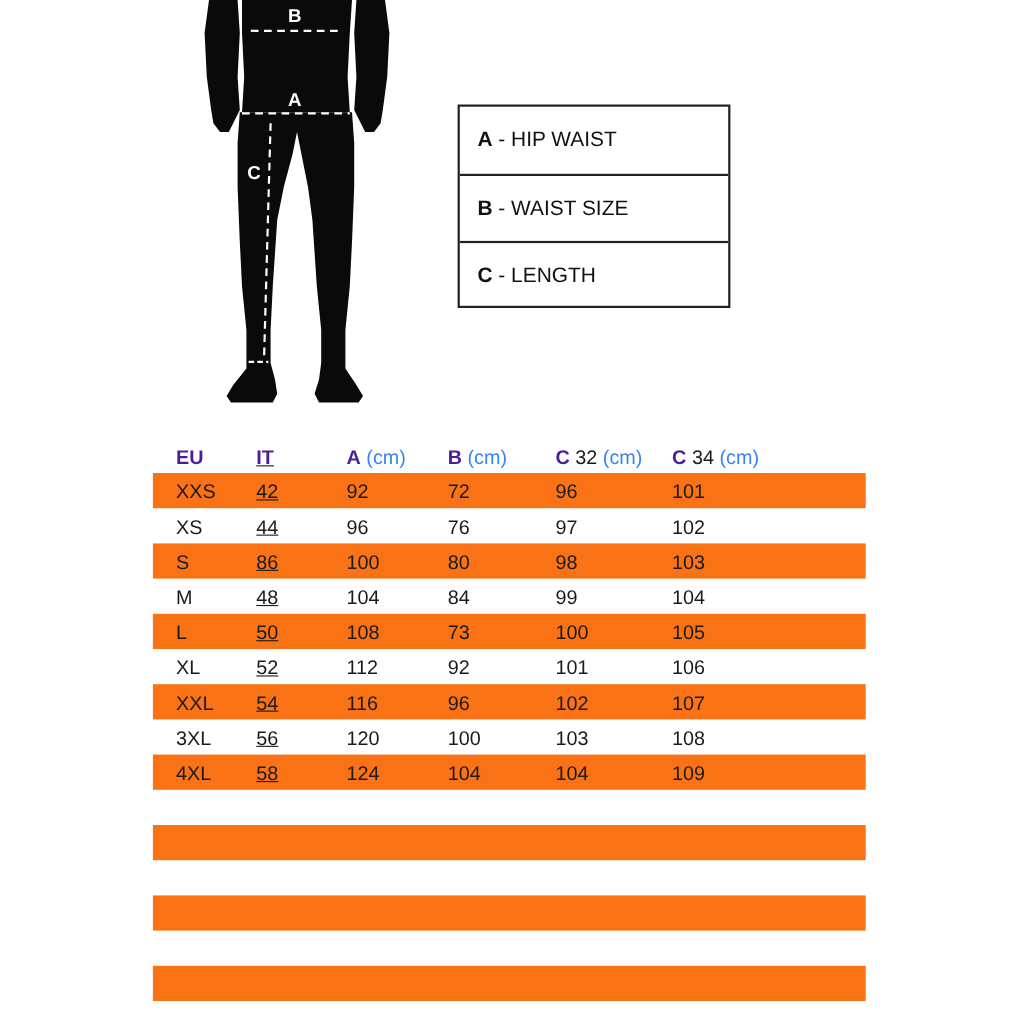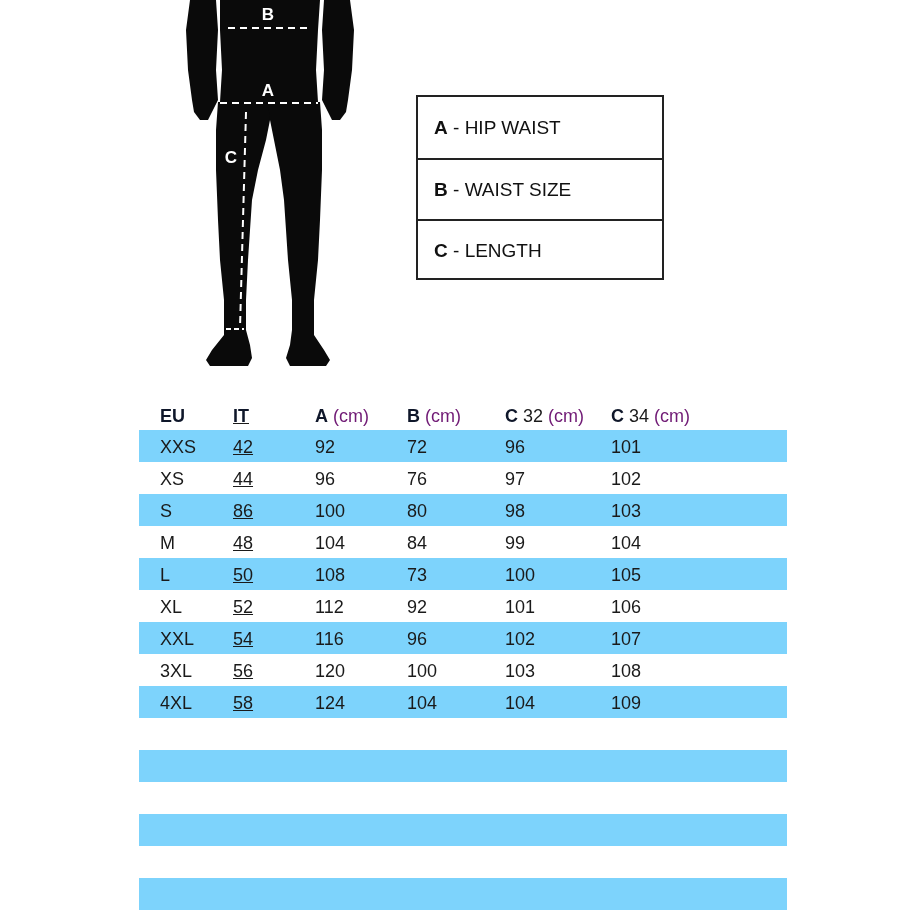--- a/index.html
+++ b/index.html
@@ -12,25 +12,25 @@
   #legend { position: absolute; left: 416px; top: 95px; width: 248px; height: 185px;
             border: 2px solid #222; box-sizing: border-box; }
   .legend-row { height: 61px; box-sizing: border-box; display: flex; align-items: center;
                 padding-left: 16px; font-size: 19px; color: #111; }
   .legend-row + .legend-row { border-top: 2px solid #222; }
   .legend-row .key { font-weight: bold; }
 
   #size-table { position: absolute; left: 139px; top: 398px; width: 648px; }
   .thead { height: 32px; position: relative; }
   .trow { height: 32px; position: relative; }
-  .trow.shade { background: #7dd3fc; }
+  .trow.shade { background: #f97316; }
   .cell { position: absolute; top: 0; height: 32px; line-height: 34px; font-size: 18px; color: #1a1a1a; white-space: nowrap; }
   .thead .cell { line-height: 36px; }
-  .hb { font-weight: bold; color: #0f172a; }
-  .unit { color: #701a75; font-weight: normal; }
+  .hb { font-weight: bold; color: #4c1d95; }
+  .unit { color: #3b82f6; font-weight: normal; }
   .c0 { left: 21px; } .c1 { left: 94px; text-decoration: underline; } .c2 { left: 176px; }
   .c3 { left: 268px; } .c4 { left: 366px; } .c5 { left: 472px; }
 </style>
 </head>
 <body>
 
 <div id="figure">
   <svg width="180" height="370" viewBox="0 0 180 370">
 
     <path d="M10,0 L36,0 L38,30 L36,70 L38,100 L32,112 L28,120 L20,120 L14,112 L12,100 L8,70 L6,30 Z" fill="#0a0a0a"></path>

